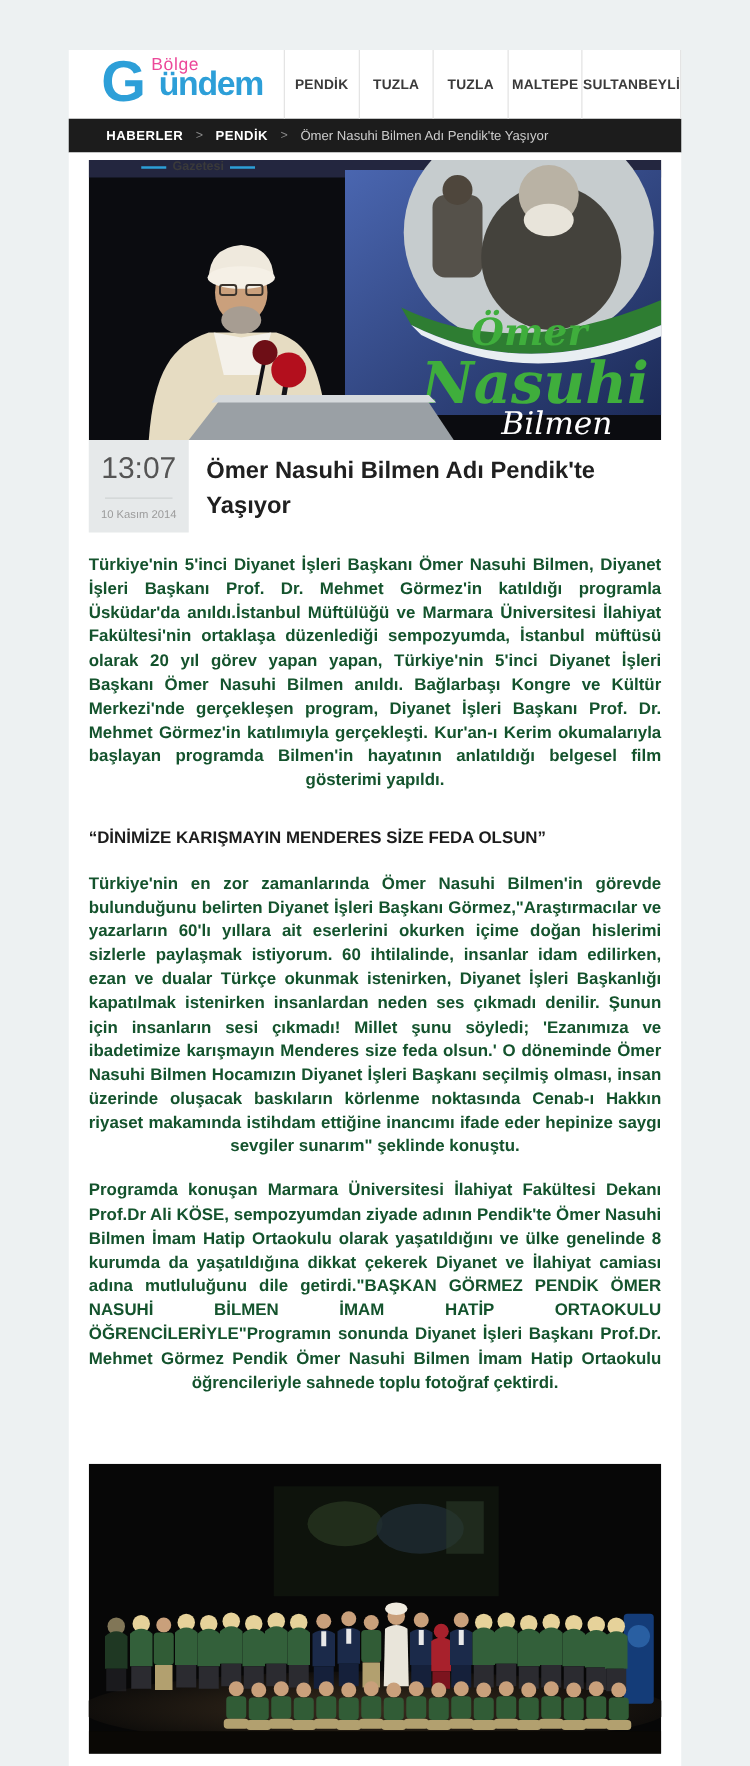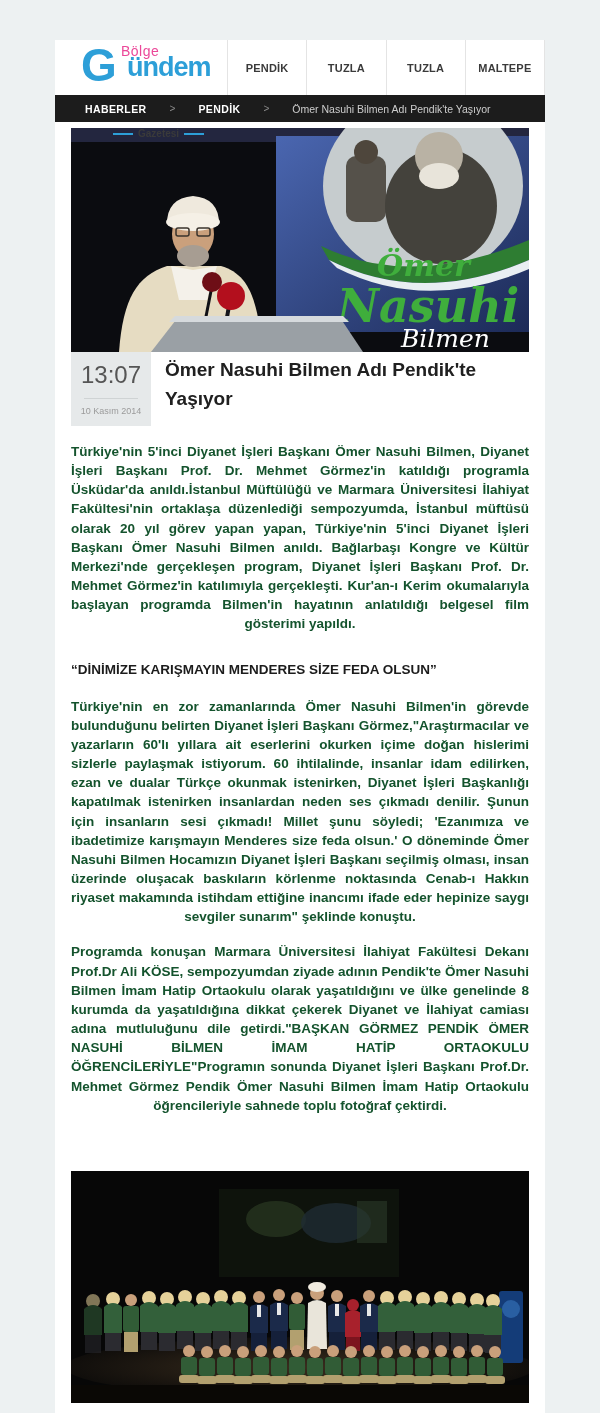--- a/index.html
+++ b/index.html
@@ -20,31 +20,31 @@
   .logo-sub{position:absolute;left:58px;top:42px;display:flex;align-items:center;gap:5px;font-size:10px;color:#3a3a3a;font-weight:bold;margin-top:46px;}
   .logo-sub::before,.logo-sub::after{content:"";width:20px;height:2px;background:#2d9fd8;}
   nav.main-nav{flex:1;display:flex;align-items:stretch;}
   .nav-item{flex:1;display:flex;align-items:center;justify-content:center;
     font-size:11px;font-weight:bold;color:#3a3a3a;text-decoration:none;
     border-left:1px solid #e4e4e4;letter-spacing:.2px;}
   .nav-item:last-child{border-right:1px solid #e4e4e4;}
 
   
   .breadcrumb{background:#1c1c1c;height:27px;display:flex;align-items:center;
-    padding:0 30px;gap:23px;font-size:10.5px;white-space:nowrap;overflow:hidden;}
+    padding:0 30px;gap:10px;font-size:10.5px;white-space:nowrap;overflow:hidden;}
   .crumb-strong{color:#ffffff;font-weight:bold;letter-spacing:.4px;text-decoration:none;}
   .crumb-sep{color:#8c8c8c;font-size:10px;}
   .crumb-current{color:#cdcdcd;}
 
   
   .panel{background:#ffffff;padding:6px 16px 44px;}
   figure{margin:0;border-radius:12px;}
   .hero svg,.photo2 svg{display:block;width:100%;height:auto;}
 
-  .meta{display:flex;gap:14px;align-items:flex-start;}
+  .meta{display:flex;gap:14px;align-items:center;}
   .time-box{width:80px;flex:0 0 auto;background:#e6e9ea;text-align:center;padding:9px 0 10px;}
   .time{font-size:24px;color:#555;}
   .time-divider{width:54px;height:1px;background:#cfd3d4;margin:9px auto 7px;}
   .date{font-size:9px;color:#9b9b9b;}
   h1.article-title{flex:1;font-size:19px;line-height:1.5;color:#202020;margin:4px 0 0;font-weight:bold;}
 
   p.body{font-size:13.5px;line-height:1.42;color:#14532d;font-weight:bold;
     text-align:justify;text-align-last:center;margin:16px 0 0;}
   h2.sub{margin:28px 0 0;font-size:13.5px;color:#1c1c1c;font-weight:bold;}
   h2.sub + p.body{margin-top:20px;}
@@ -60,20 +60,21 @@
       <span class="logo-g">G</span>
       <span class="logo-bolge">Bölge</span>
       <span class="logo-undem">ündem</span>
       <span class="logo-sub">Gazetesi</span>
     </div>
     <nav class="main-nav">
       <a class="nav-item" href="#">PENDİK</a>
       <a class="nav-item" href="#">TUZLA</a>
       <a class="nav-item" href="#">TUZLA</a>
       <a class="nav-item" href="#">MALTEPE</a>
+      <a class="nav-item" href="#">SULTANBEYLİ</a>
     </nav>
   </header>
 
   <div class="breadcrumb">
     <a class="crumb-strong" href="#">HABERLER</a>
     <span class="crumb-sep">&gt;</span>
     <a class="crumb-strong" href="#">PENDİK</a>
     <span class="crumb-sep">&gt;</span>
     <span class="crumb-current">Ömer Nasuhi Bilmen Adı Pendik'te Yaşıyor</span>
   </div>

